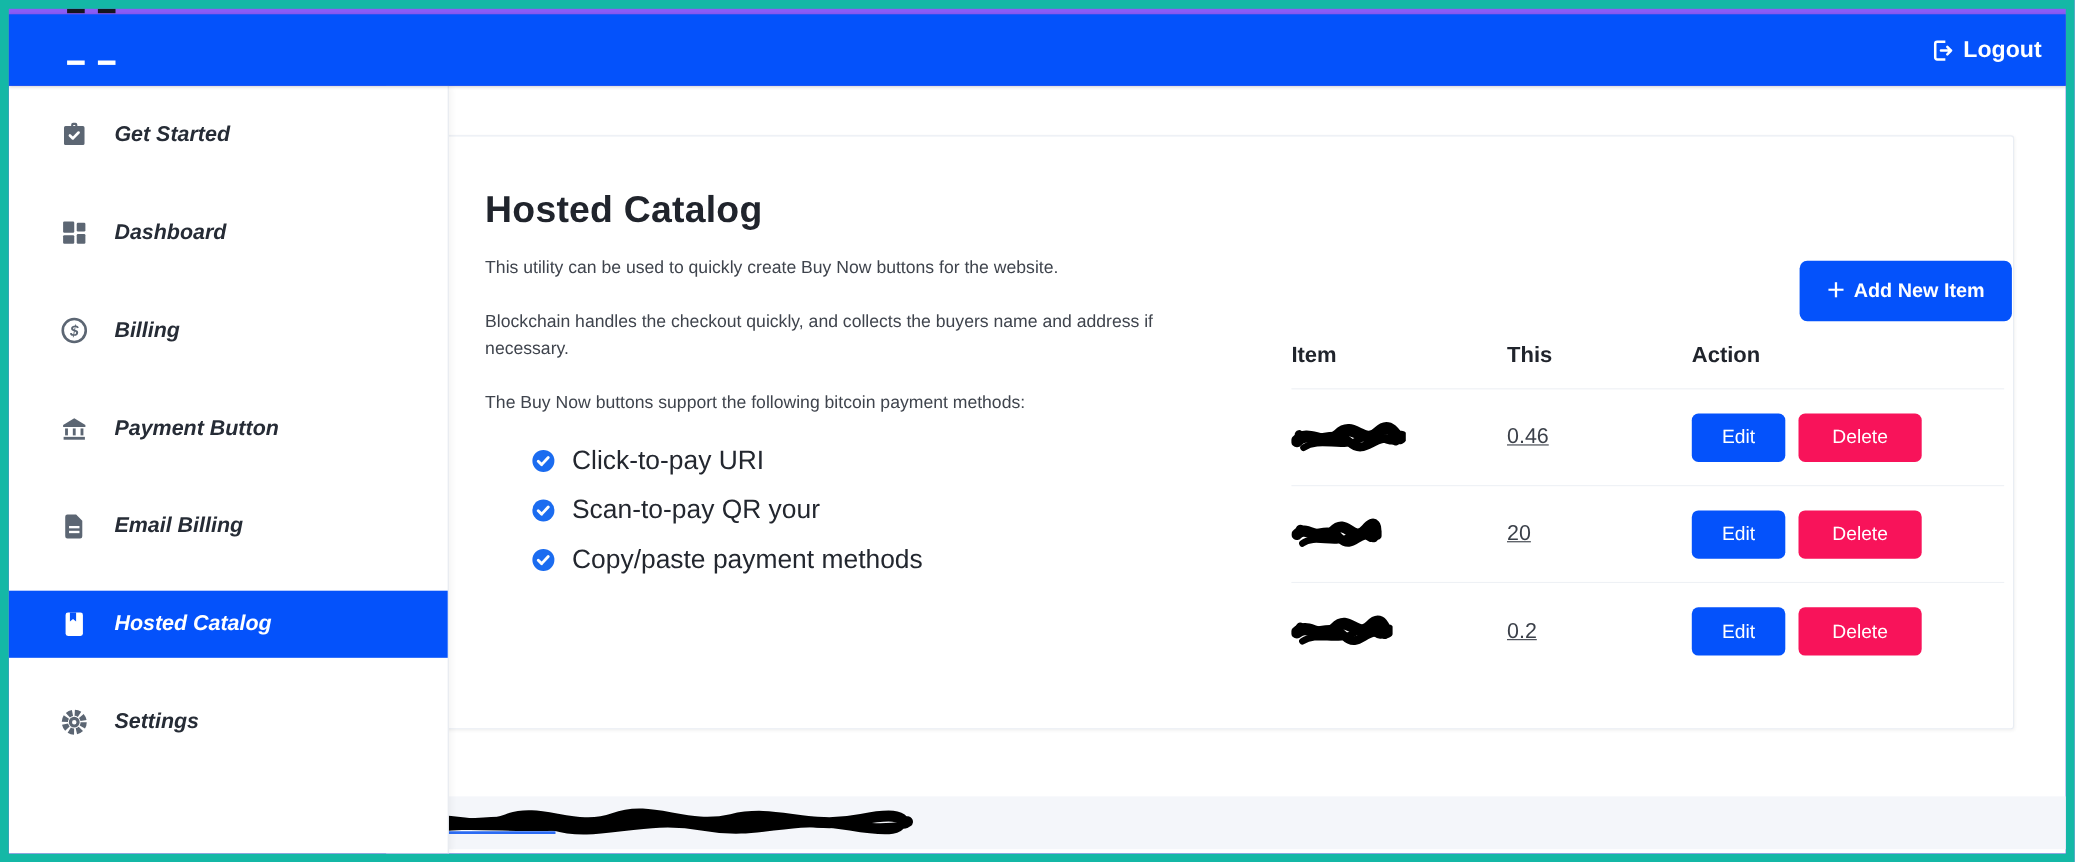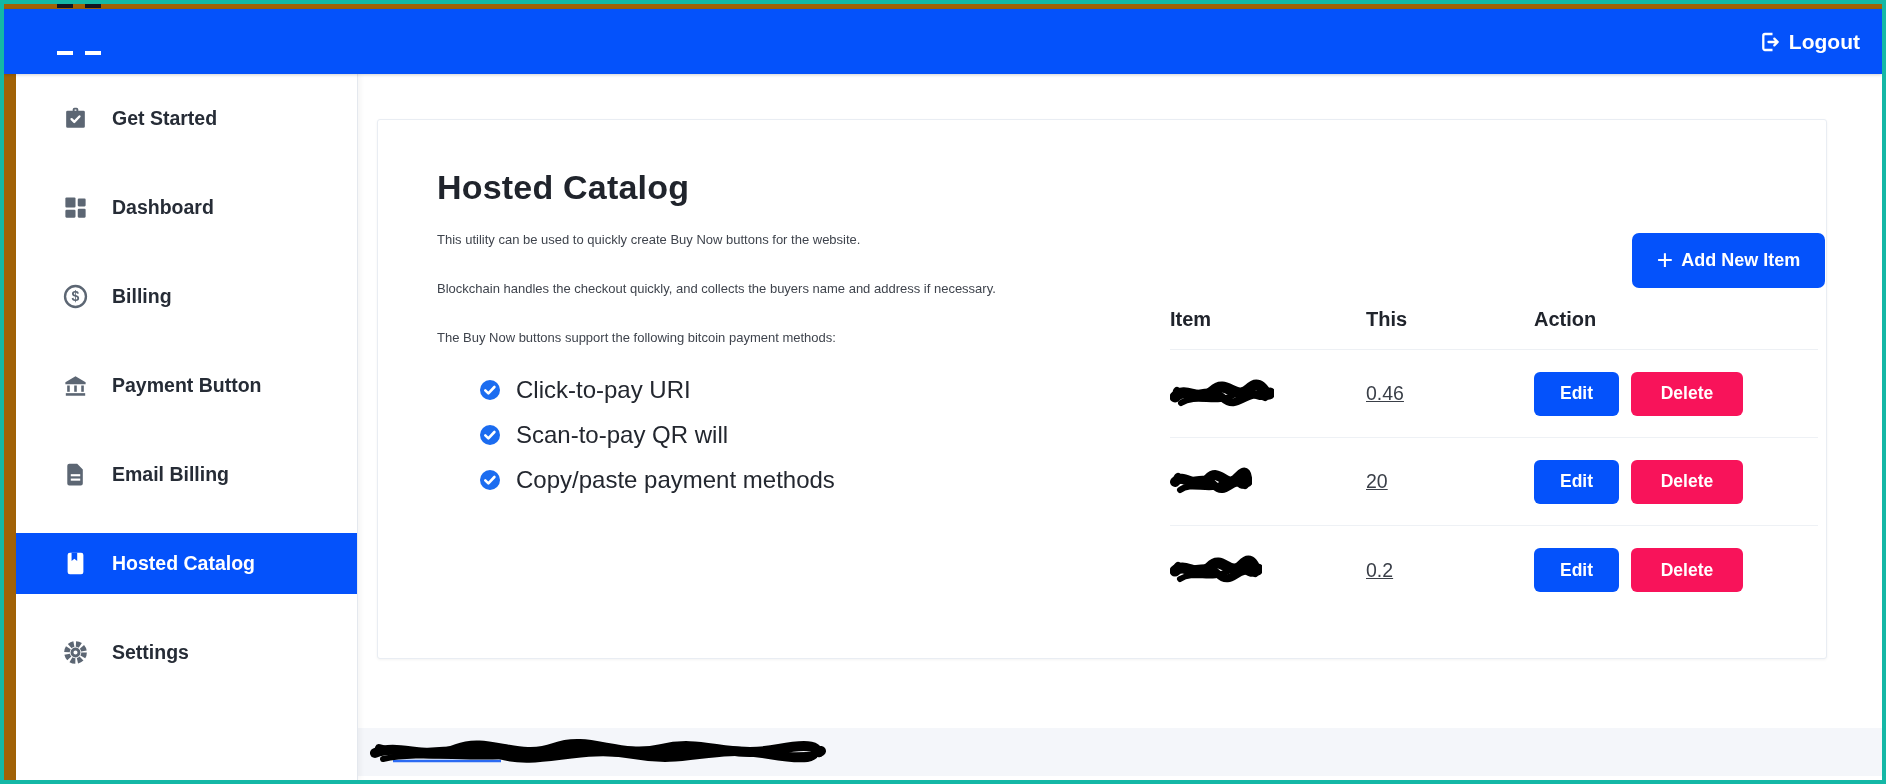--- a/index.html
+++ b/index.html
@@ -5,22 +5,22 @@
   * { box-sizing: border-box; margin: 0; padding: 0; }
   body {
     font-family: "Liberation Sans", "DejaVu Sans", sans-serif;
     background: #fff;
     width: 1886px; height: 784px;
     overflow: hidden;
   }
   .screen {
     position: relative;
     width: 1886px; height: 784px;
-    border: 4px solid #14b8a6;
-    background: #a16207;
+    border: 8px solid #14b8a6;
+    background: #8b5cf6;
     overflow: hidden;
   }
   
   .topbar {
     position: absolute; top: 5px; left: 0; right: 0; height: 65px;
     background: #0452fb;
     box-shadow: 0 1px 3px rgba(0,0,0,.18);
     z-index: 5;
   }
   .menu-marks-dark { position: absolute; top: 0; left: 53px; display: flex; gap: 12px; }
@@ -30,47 +30,48 @@
   .logout {
     position: absolute; right: 22px; top: 0; height: 65px;
     display: flex; align-items: center; gap: 7px;
     color: #fff; font-size: 21px; font-weight: 700;
     cursor: pointer; background: none; border: none;
     font-family: inherit;
   }
   .logout svg { width: 24px; height: 24px; display: block; }
   
   .sidebar {
-    position: absolute; top: 70px; left: 12px; bottom: 0; width: 342px;
+    position: absolute; top: 70px; left: 0; bottom: 0; width: 400px;
     background: #fff;
     border-right: 1px solid #e4e8ee;
     box-shadow: 2px 0 6px rgba(0,0,0,.05);
     z-index: 4;
     padding-top: 14px;
+    font-style: italic;
   }
   .nav-item {
     display: flex; align-items: center; gap: 23px;
     height: 61px; margin-bottom: 28px;
     padding-left: 46px;
     font-size: 19.5px; font-weight: 700; color: #262c36;
     cursor: pointer;
   }
   .nav-item svg { width: 27px; height: 27px; flex: none; display: block; }
   .nav-item.active { background: #0452fb; color: #fff; }
   
   .main { position: absolute; top: 70px; left: 343px; right: 0; bottom: 0; background: #fff; }
   .card {
     position: absolute; left: 30px; top: 45px; width: 1450px; height: 540px;
     background: #fff;
     border: 1px solid #e9edf3; border-radius: 3px;
     box-shadow: 0 1px 3px rgba(0,0,0,.05);
   }
   .copy { position: absolute; left: 59px; top: 48px; width: 672px; }
   .copy h1 { font-size: 34px; font-weight: 700; color: #20242c; margin: 0 0 20px; letter-spacing: .2px; }
-  .copy p { font-size: 13px; color: #3f444d; line-height: 25px; margin: 0 0 24px; }
+  .copy p { font-size: 16px; color: #3f444d; line-height: 25px; margin: 0 0 24px; }
   .methods { list-style: none; margin-top: 26px; padding-left: 41px; }
   .methods li { display: flex; align-items: center; gap: 14px; margin-bottom: 17px; font-size: 24px; color: #23272f; }
   .methods svg { width: 24px; height: 24px; flex: none; display: block; }
   
   .catalog { position: absolute; left: 792px; top: 0; width: 656px; bottom: 0; }
   .add-btn {
     position: absolute; top: 113px; right: 1px;
     width: 193px; height: 55px;
     background: #0452fb; color: #fff;
     border: none; border-radius: 7px;
@@ -85,21 +86,21 @@
     font-size: 20px; font-weight: 700; color: #20242c;
     border-bottom: 1px solid #edf0f4;
   }
   .tbody { position: absolute; top: 230px; left: 0; right: 8px; }
   .trow { height: 88px; border-bottom: 1px solid #eef1f5; }
   .trow:last-child { border-bottom: none; }
   .price-cell { font-size: 19.5px; color: #3a3f48; text-decoration: underline; }
   .actions { display: flex; gap: 12px; }
   .btn-edit, .btn-delete {
     height: 44px; border: none; border-radius: 6px;
-    color: #fff; font-size: 17.5px; font-weight: 700; font-family: inherit;
+    color: #fff; font-size: 17.5px; font-weight: 400; font-family: inherit;
     cursor: pointer;
   }
   .btn-edit { width: 85px; background: #0452fb; }
   .btn-delete { width: 112px; background: #f8135a; }
   .scribble { display: block; }
   
   .footer {
     position: absolute; left: 0; right: 0; bottom: 4px; height: 48px;
     background: #f4f6fa;
   }
@@ -212,21 +213,21 @@
                 <circle cx="12" cy="12" r="10" fill="#1b6cf0"></circle>
                 <path d="M7.3 12.4l3.1 3 6-6.4" fill="none" stroke="#fff" stroke-width="2.6" stroke-linecap="round" stroke-linejoin="round"></path>
               </svg>
             <span>Click-to-pay URI</span>
           </li>
           <li>
             <svg viewBox="0 0 24 24">
                 <circle cx="12" cy="12" r="10" fill="#1b6cf0"></circle>
                 <path d="M7.3 12.4l3.1 3 6-6.4" fill="none" stroke="#fff" stroke-width="2.6" stroke-linecap="round" stroke-linejoin="round"></path>
               </svg>
-            <span>Scan-to-pay QR will</span>
+            <span>Scan-to-pay QR your</span>
           </li>
           <li>
             <svg viewBox="0 0 24 24">
                 <circle cx="12" cy="12" r="10" fill="#1b6cf0"></circle>
                 <path d="M7.3 12.4l3.1 3 6-6.4" fill="none" stroke="#fff" stroke-width="2.6" stroke-linecap="round" stroke-linejoin="round"></path>
               </svg>
             <span>Copy/paste payment methods</span>
           </li>
         </ul>
       </div>

